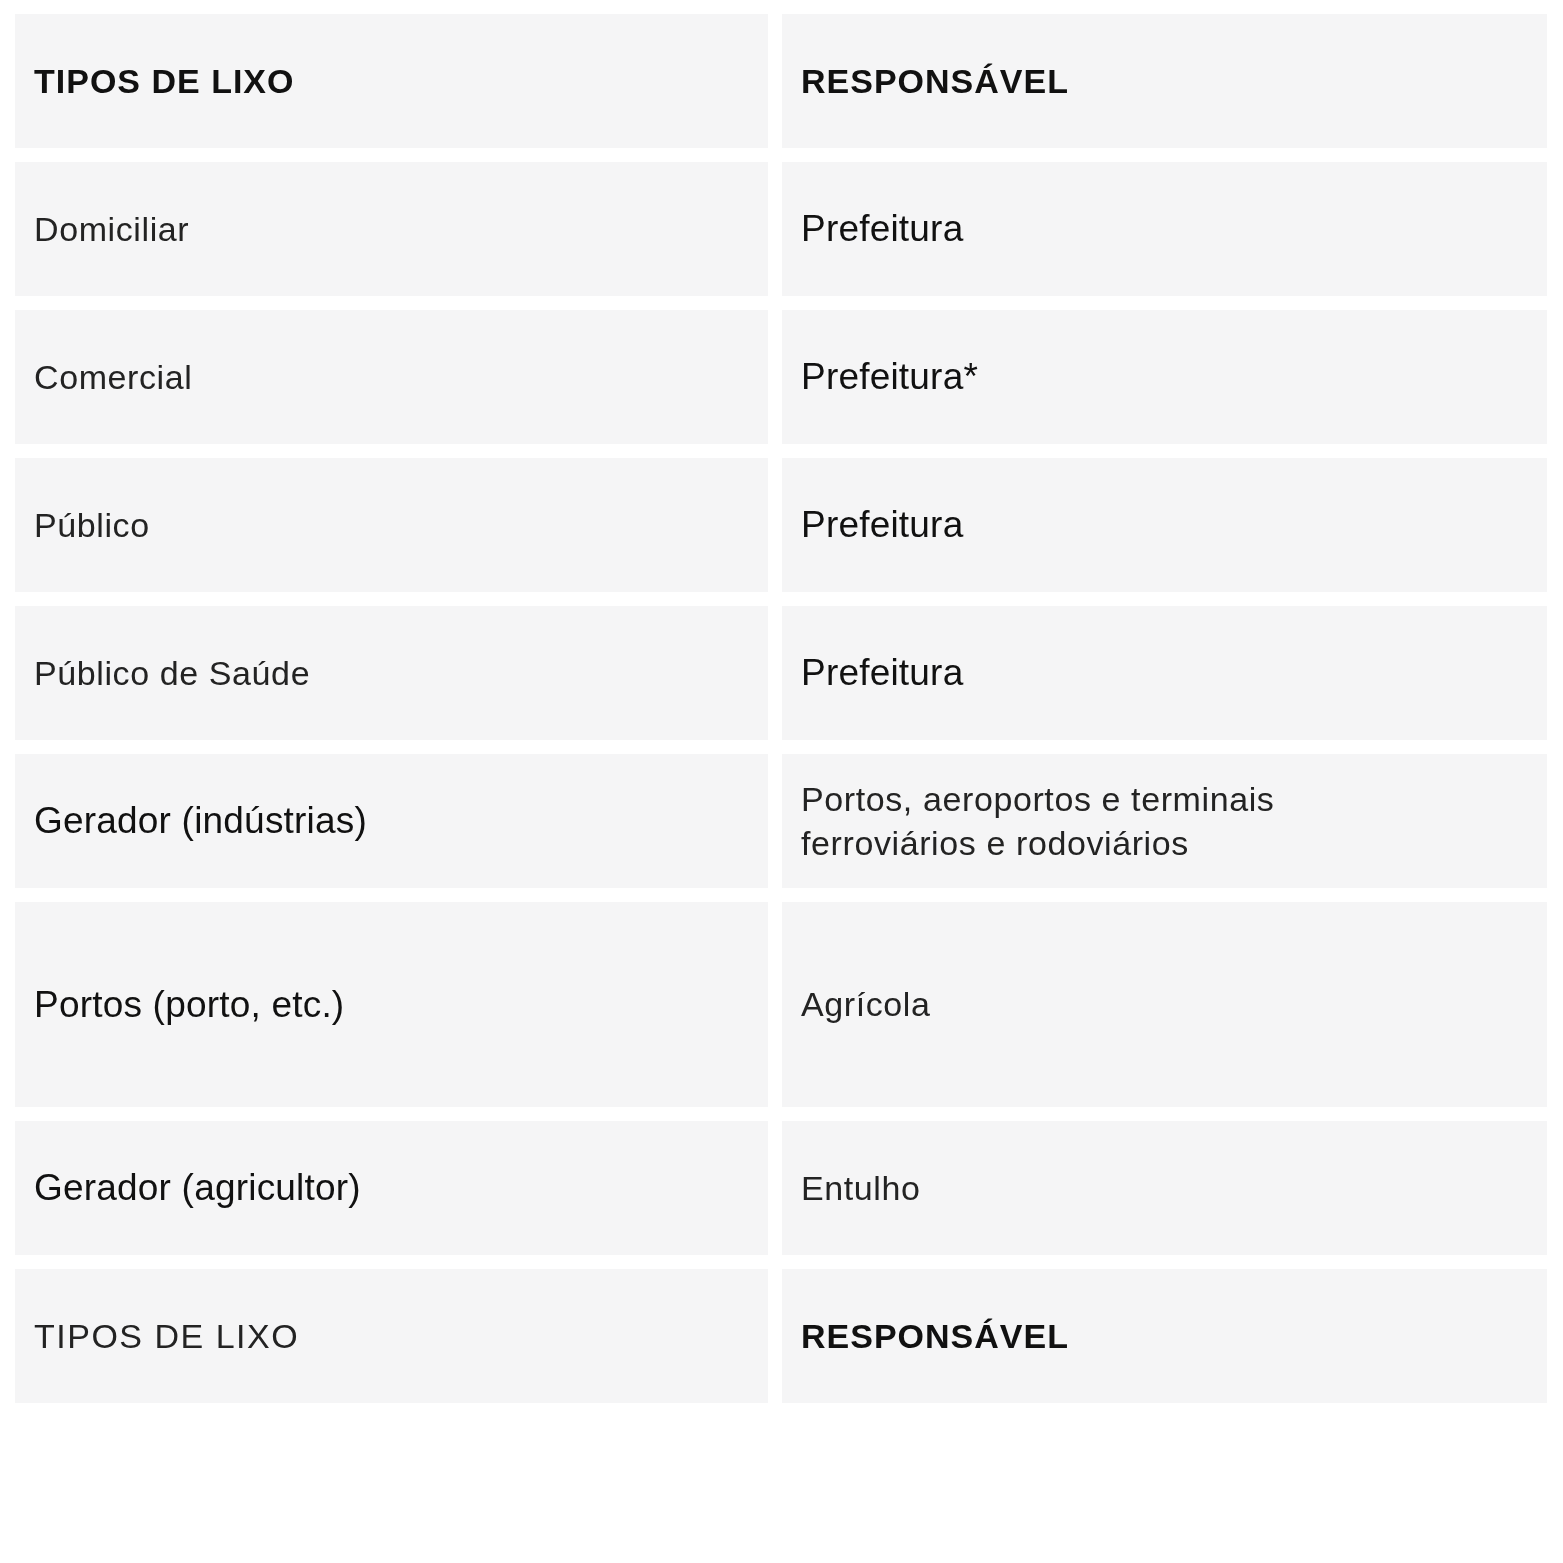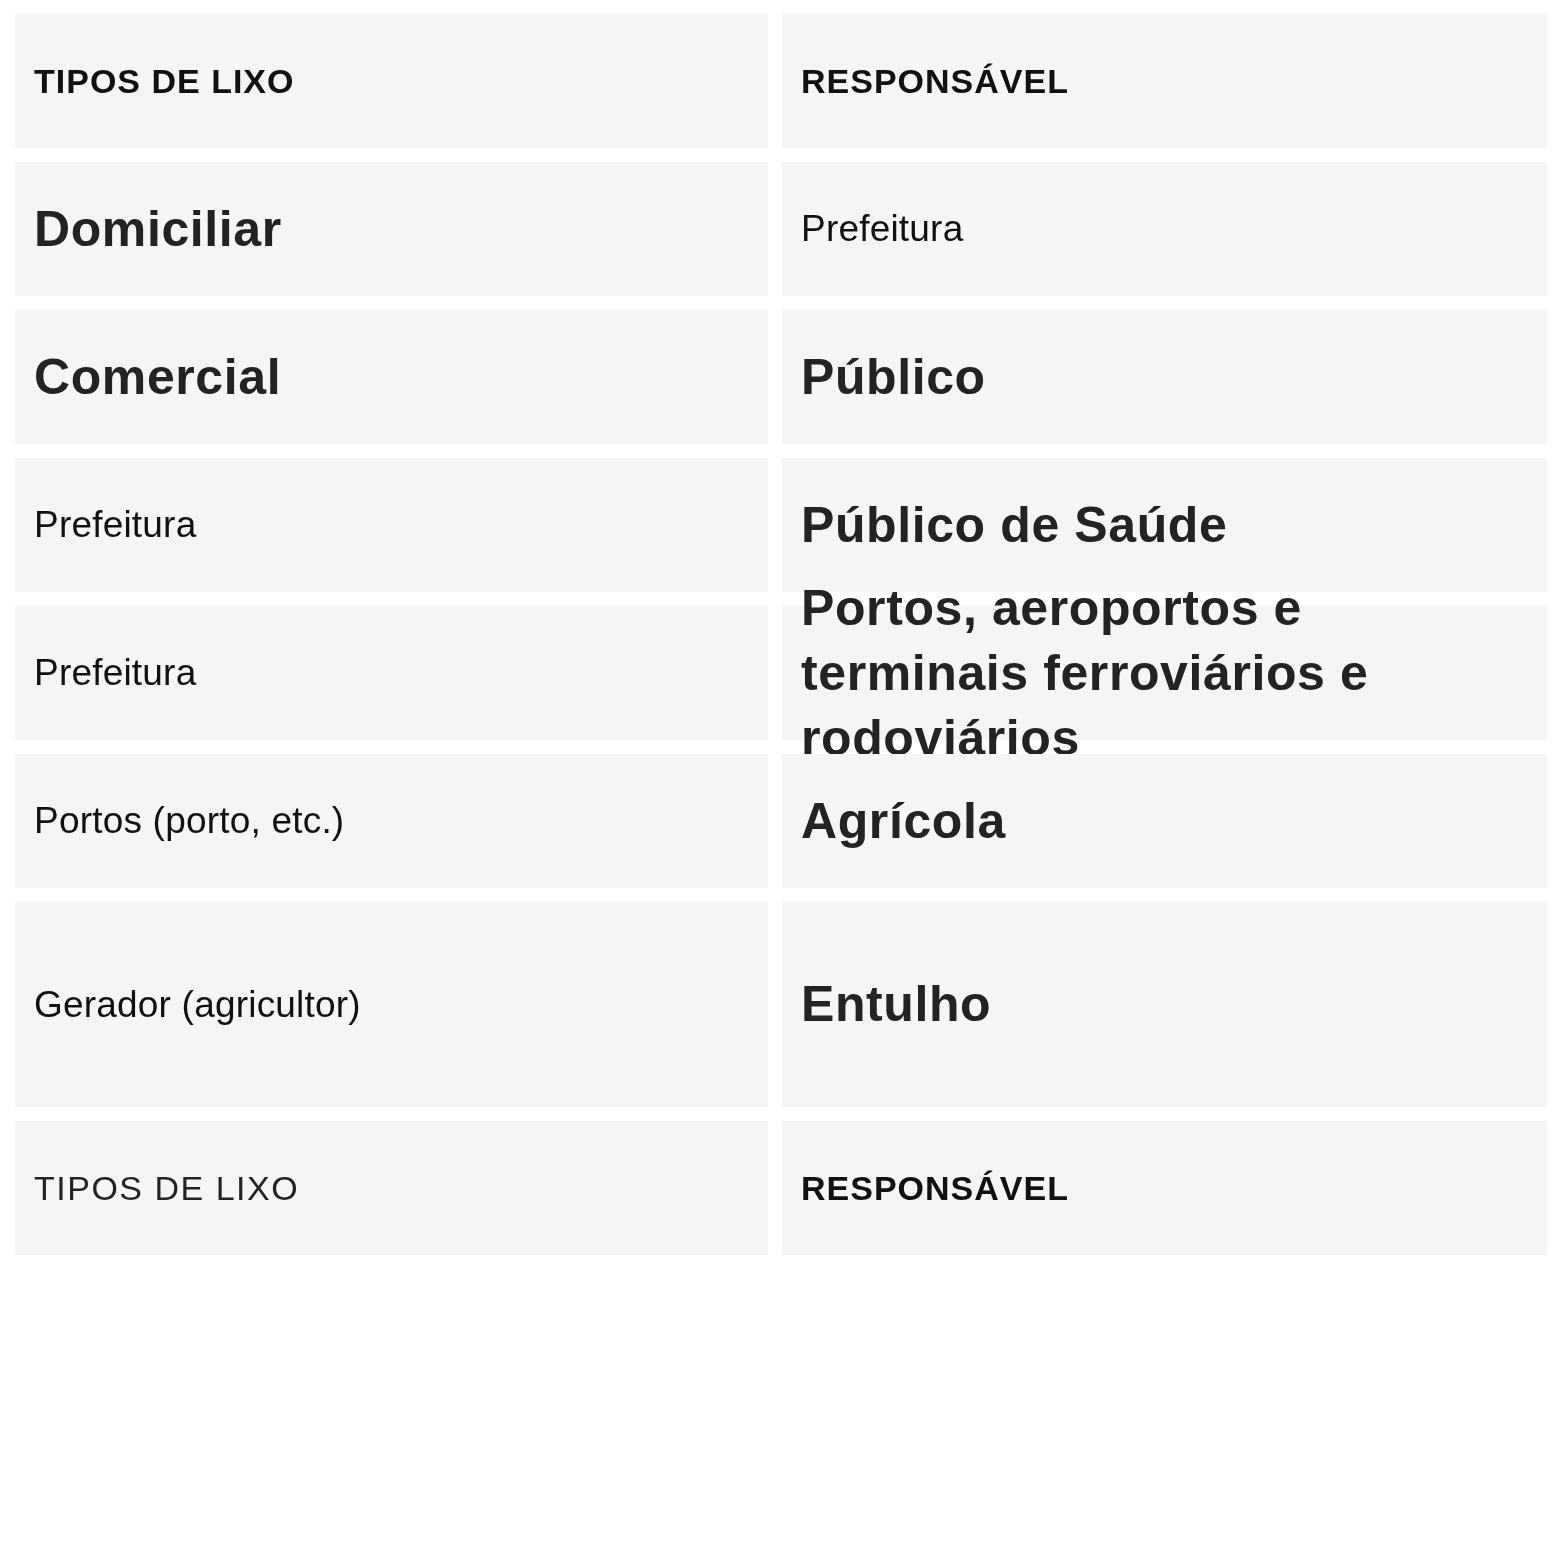--- a/index.html
+++ b/index.html
@@ -27,22 +27,22 @@
   .cell {
     background: var(--cell-bg, #f5f5f6);
     display: flex;
     align-items: center;
     box-sizing: border-box;
     padding-left: 19px;
     padding-right: 24px;
     color: var(--text-primary, #222222);
   }
   .cell.left {
-    font-size: 50px;
-    font-weight: 700;
+    font-size: 34px;
+    font-weight: 400;
     letter-spacing: 0.6px;
     line-height: 1.3;
     padding-right: 95px;
   }
   .cell.right {
     font-size: 37px;
     font-weight: 400;
     letter-spacing: 0.2px;
     color: var(--text-bold, #111111);
   }
@@ -71,27 +71,29 @@
 
 <div class="table-grid">
 
   <div class="cell left header-left">TIPOS DE LIXO</div>
   <div class="cell right header-right">RESPONSÁVEL</div>
 
   <div class="cell left">Domiciliar</div>
   <div class="cell right">Prefeitura</div>
 
   <div class="cell left">Comercial</div>
+  <div class="cell right">Prefeitura*</div>
 
   <div class="cell left">Público</div>
   <div class="cell right">Prefeitura</div>
 
   <div class="cell left">Público de Saúde</div>
   <div class="cell right">Prefeitura</div>
 
+  <div class="cell right">Gerador (indústrias)</div>
 
   <div class="cell left">Portos, aeroportos e terminais ferroviários e rodoviários</div>
   <div class="cell right">Portos (porto, etc.)</div>
 
   <div class="cell left">Agrícola</div>
   <div class="cell right">Gerador (agricultor)</div>
 
   <div class="cell left">Entulho</div>
 
   <div class="cell left footer-left">TIPOS DE LIXO</div>

